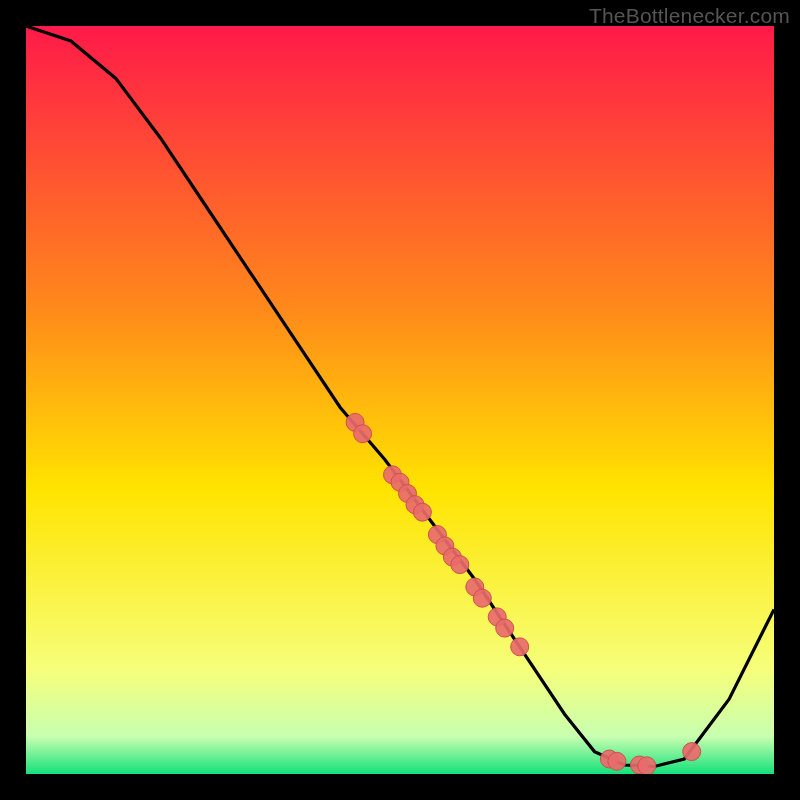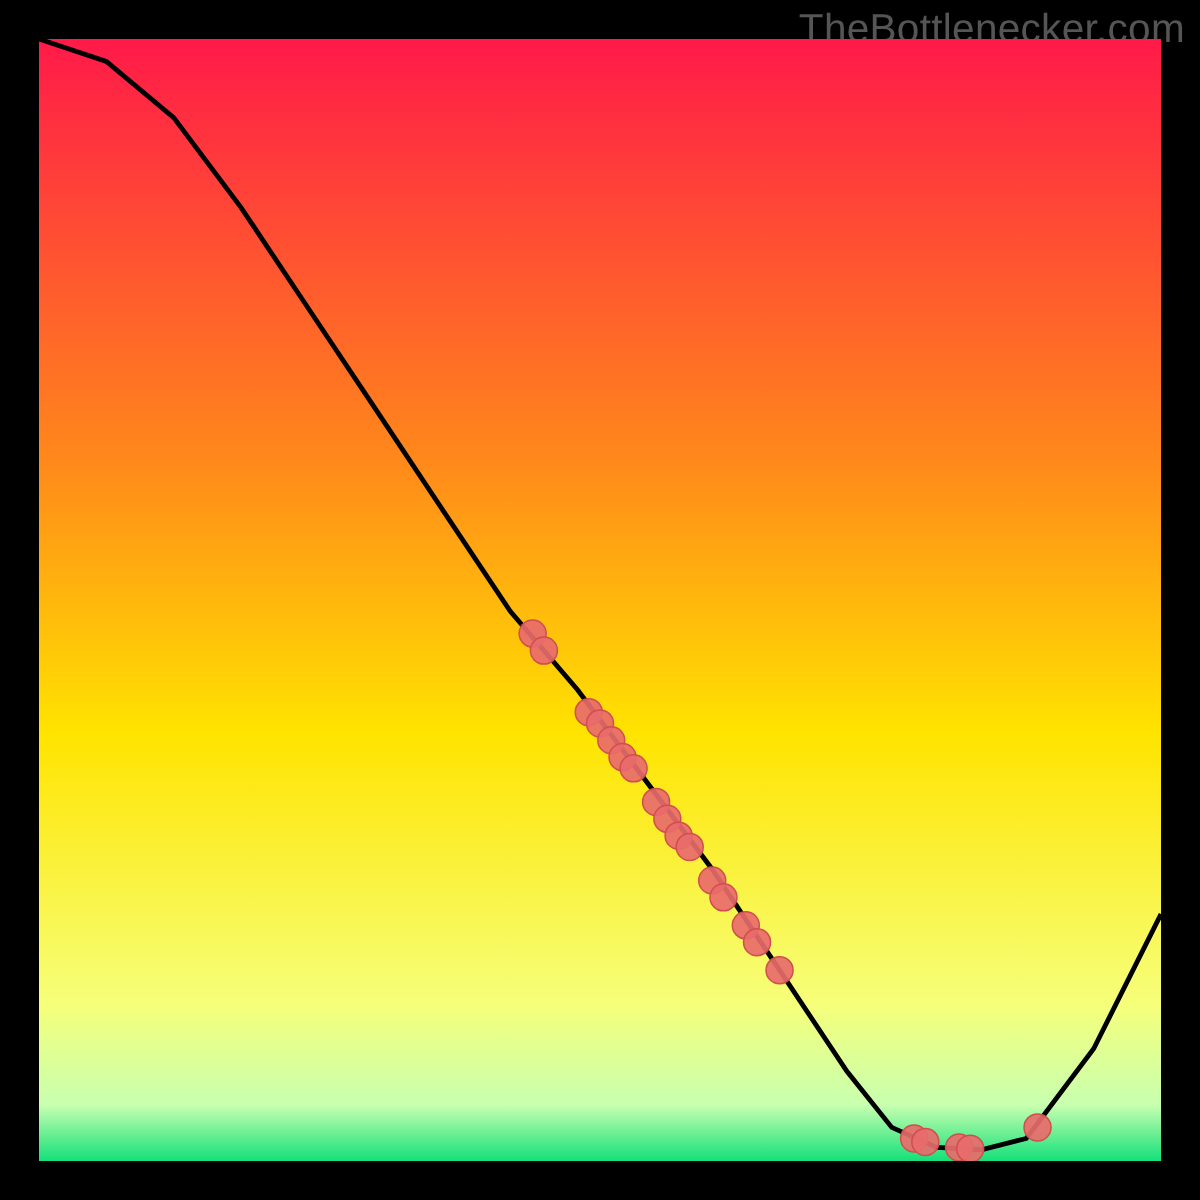--- a/index.html
+++ b/index.html
@@ -24,21 +24,21 @@
     left: 0;
     top: 0;
     width: 748px;
     height: 748px;
   }
   .attribution {
     position: absolute;
     top: 4px;
     right: 10px;
     color: #555;
-    font-size: 27px;
+    font-size: 21px;
     font-weight: 500;
     letter-spacing: 0.2px;
   }
 </style>
 </head>
 <body>
 
 <div class="attribution">TheBottlenecker.com</div>
 
 <div class="frame">

